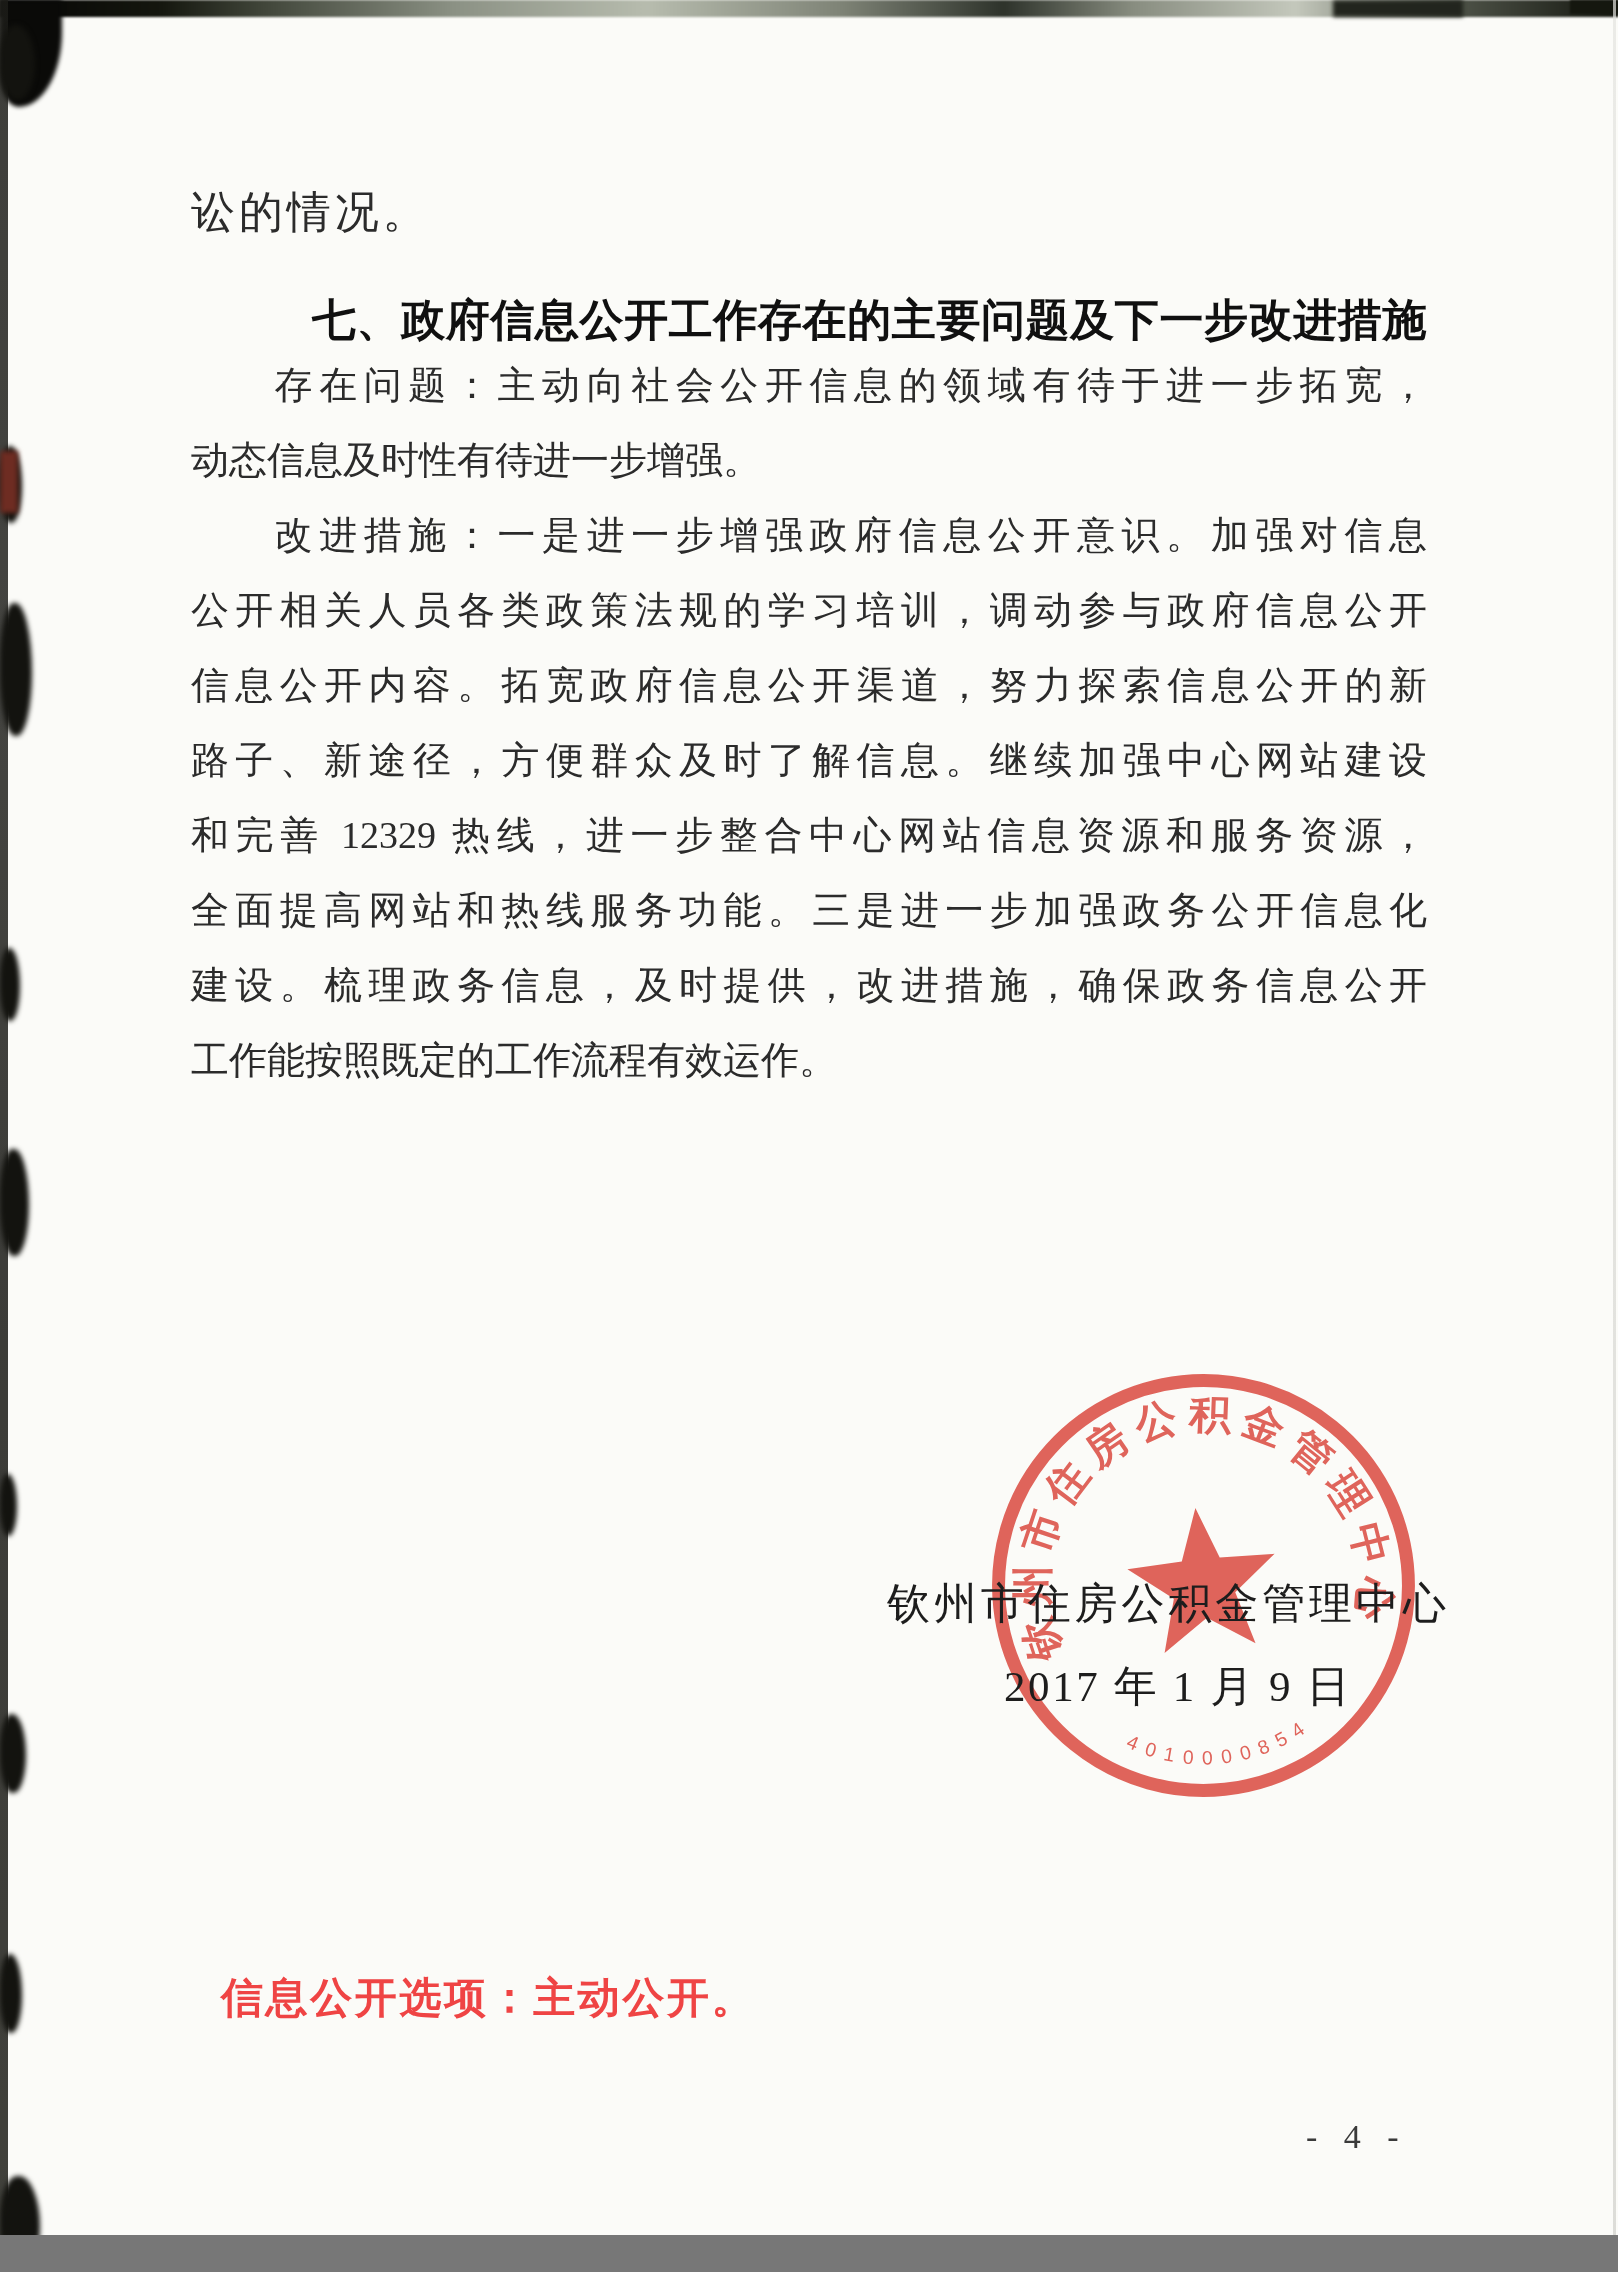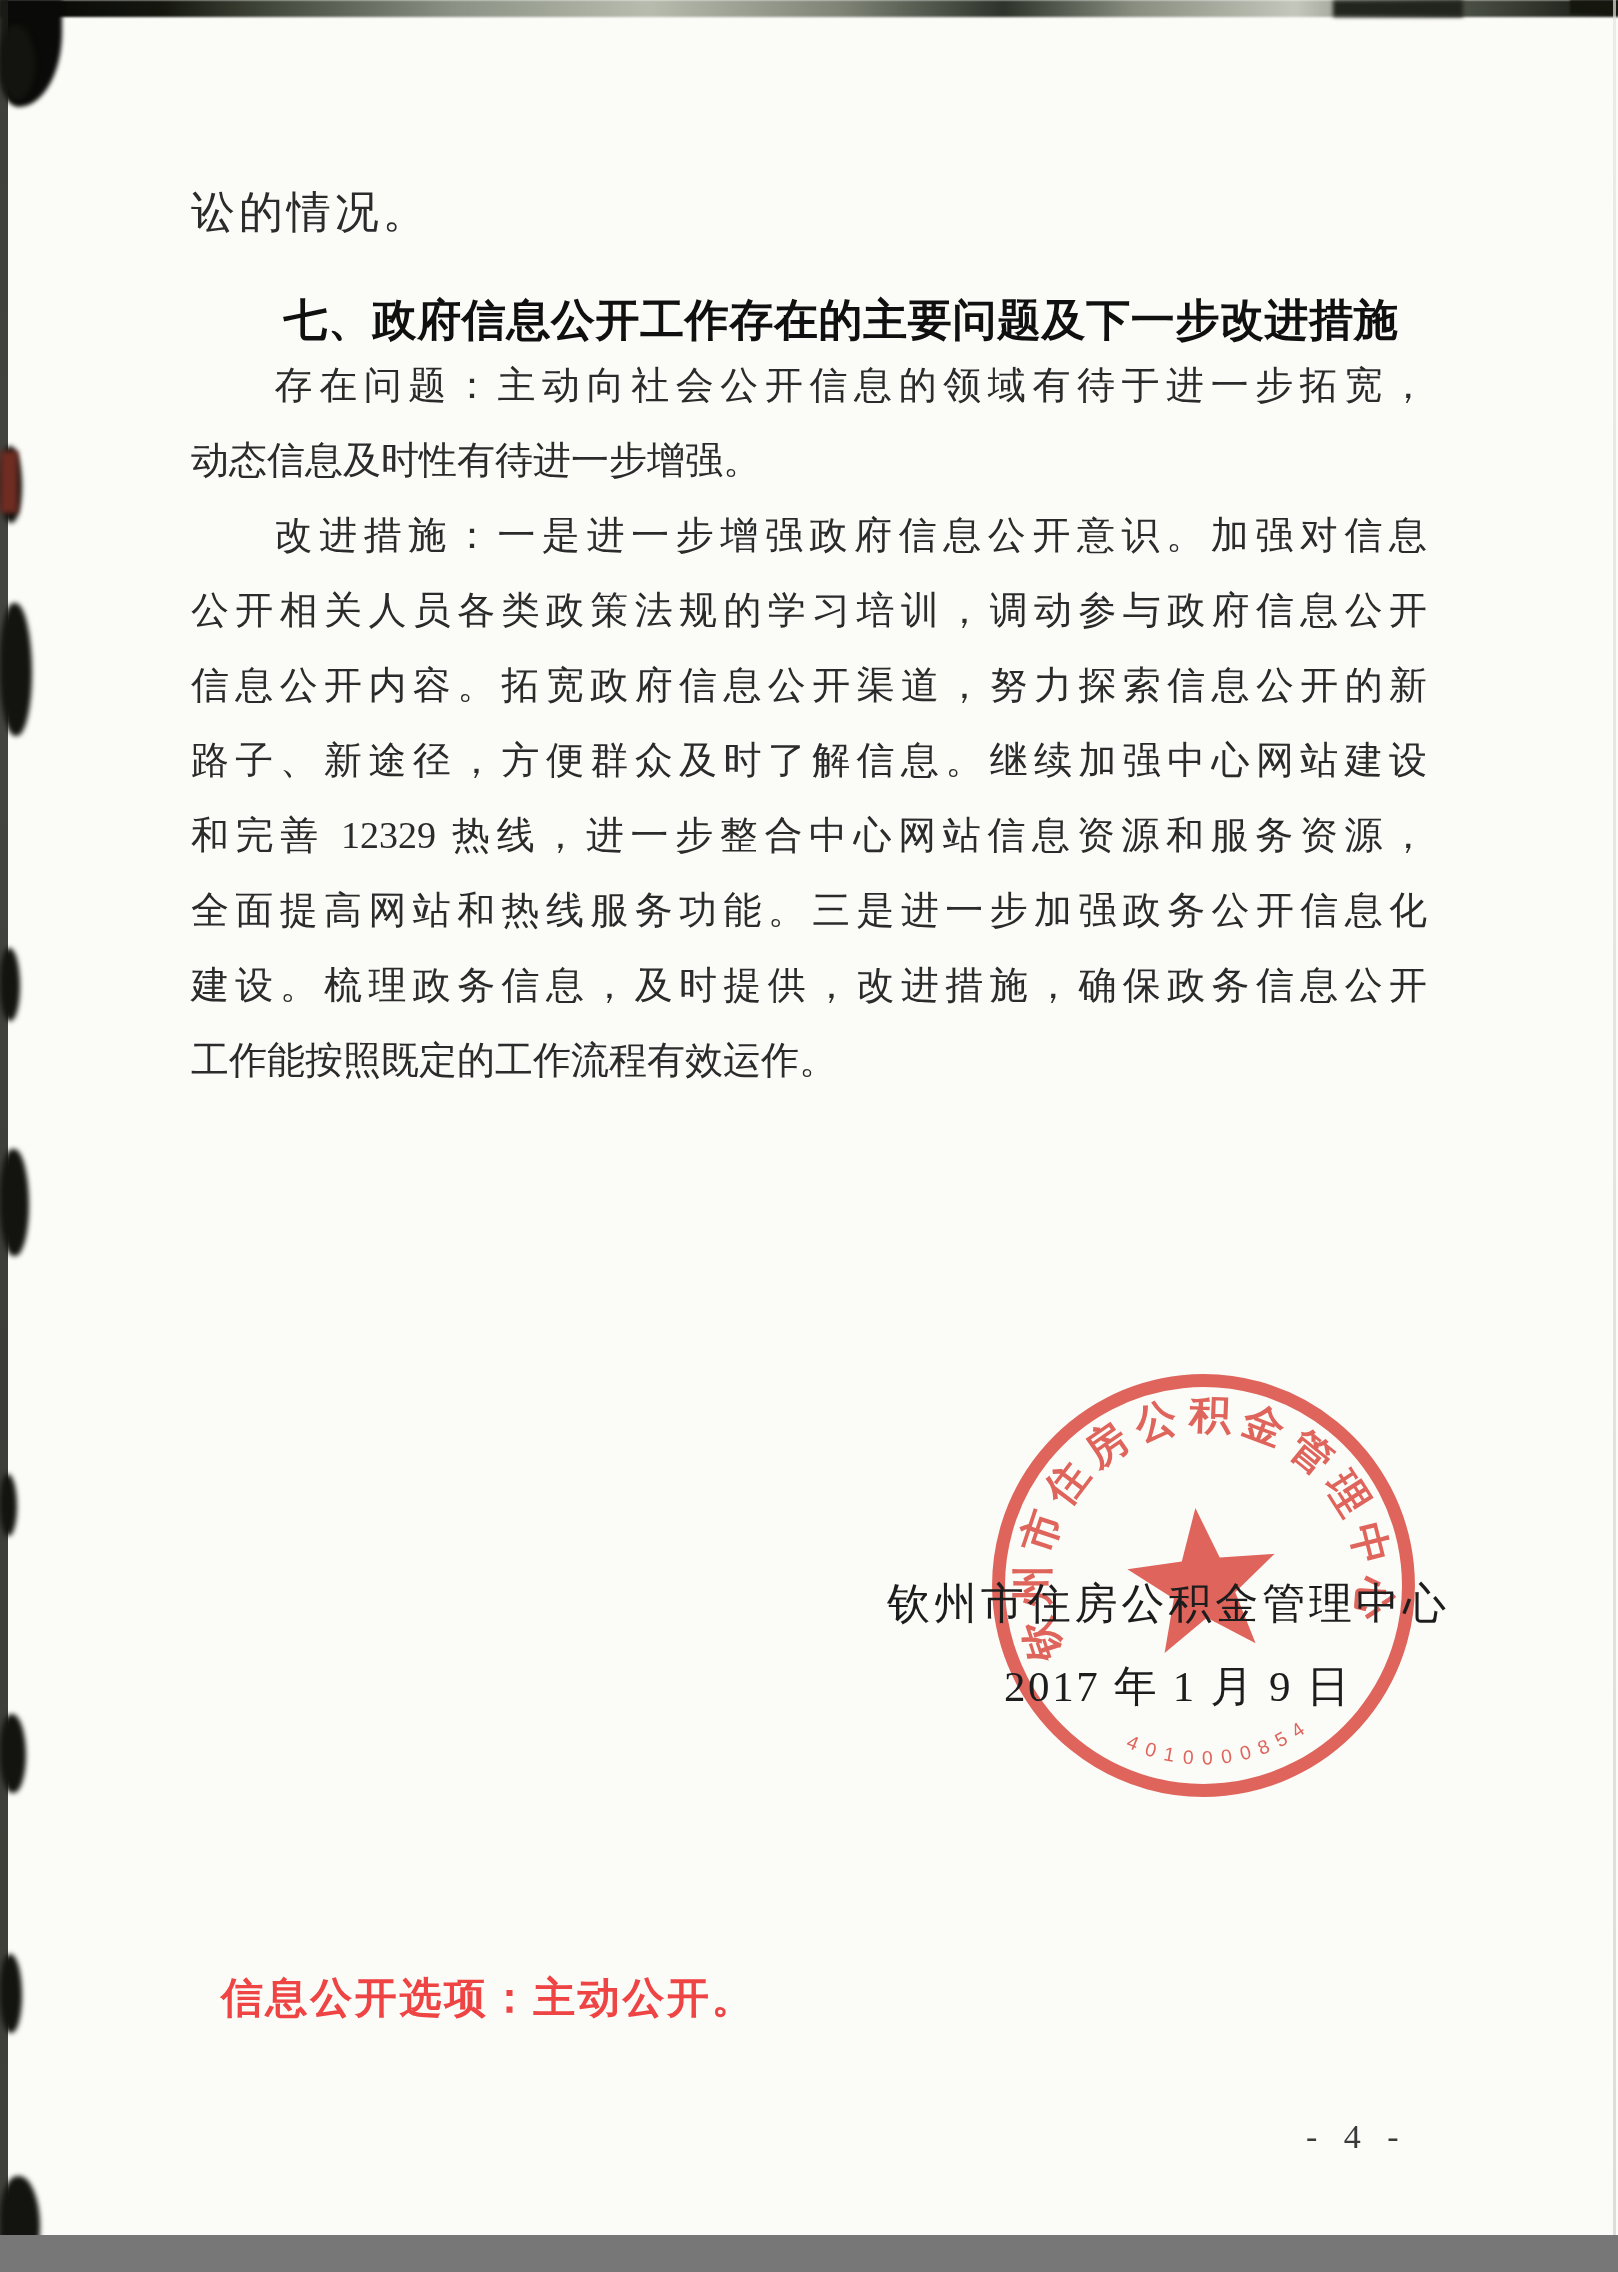--- a/index.html
+++ b/index.html
@@ -37,21 +37,21 @@
   .a-rightline { top:0; left:1613px; width:3.2px; height:2273px;
     background:linear-gradient(#e4e4e0,#cfcfca); opacity:.7; }
 
   
   .textlayer { position:absolute; inset:0; z-index:3; }
   .col { position:absolute; left:191px; width:1236px; }
   .continuation { top:183px; font-size:44px; letter-spacing:3.9px; }
   .heading {
     top:291px; font-size:44px; font-weight:bold; color:#101010;
     font-family:"Liberation Sans", sans-serif;
-    text-indent:2.1em; letter-spacing:0.6px;
+    text-indent:2.1em; letter-spacing:0.6px;text-align:right;
   }
   .bodyblock { top:348px; font-size:38px; line-height:75px; }
   .bodyblock .jline  { text-align:justify; text-align-last:justify; }
   .bodyblock .indent { text-indent:2.2em; }
   .bodyblock .plain  { text-align:left; }
   .attachment { top:1266px; font-size:43px; text-indent:2.2em; letter-spacing:1.3px; }
 
   .sig-org  { position:absolute; left:887px; top:1575px; font-size:43px; letter-spacing:3.9px; color:#1d1d1d; z-index:4; }
   .sig-date { position:absolute; left:1004px; top:1658px; font-size:43px; letter-spacing:2.6px; color:#1d1d1d; z-index:4; }
 

